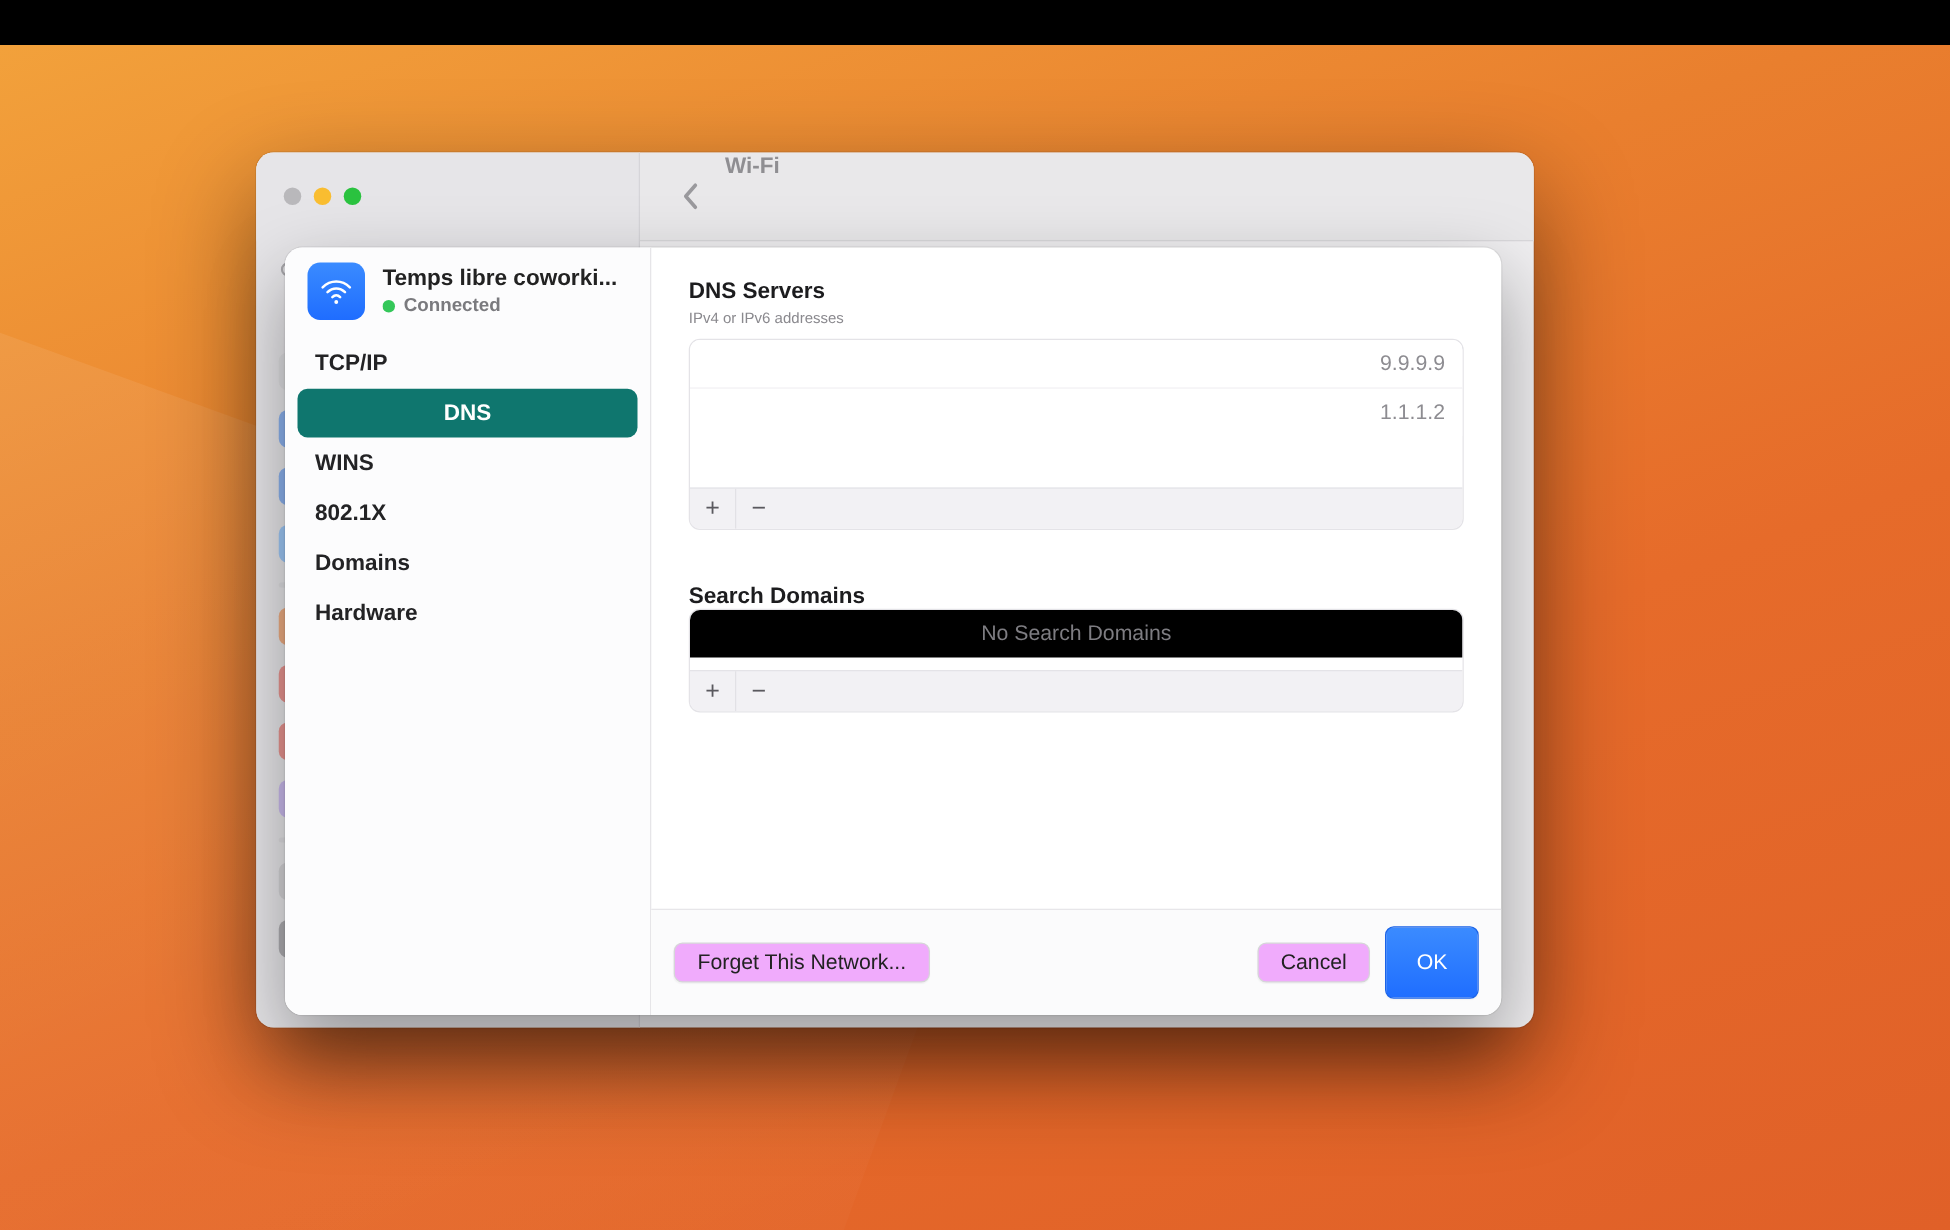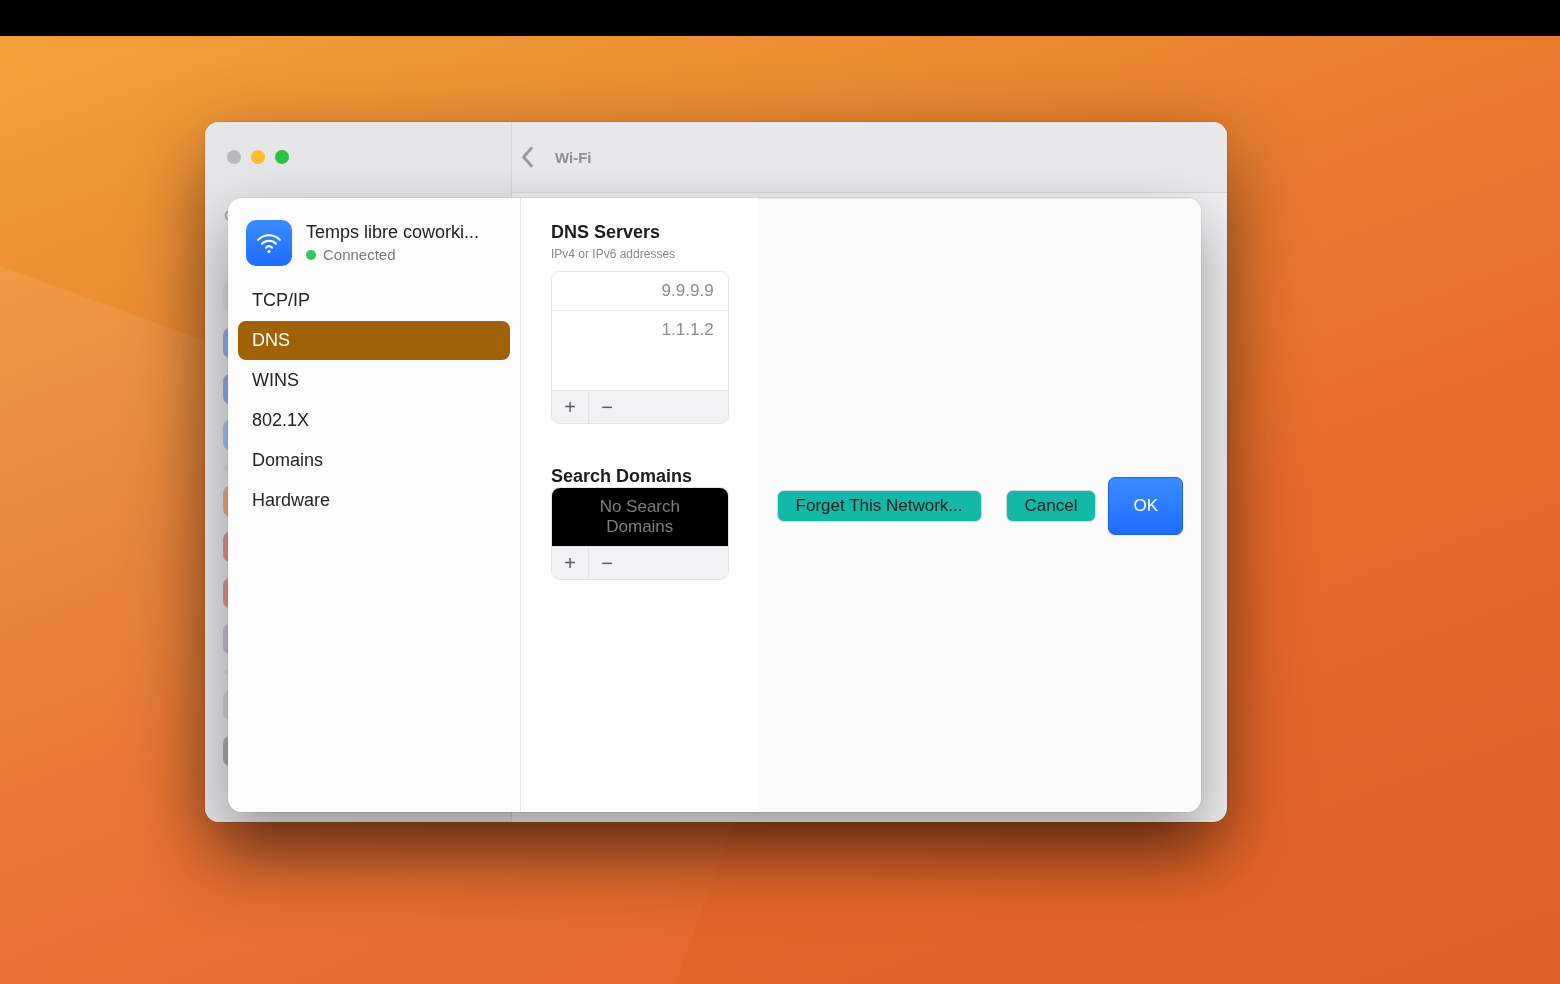--- a/index.html
+++ b/index.html
@@ -56,24 +56,24 @@
     display:flex; gap:10px; margin-left:22px;
     position:relative; z-index:2;
   }
   .tl { width:14px; height:14px; border-radius:50%; }
   .tl.red{background:#b9b8bb;}
   .tl.yellow{background:#f9bd30;}
   .tl.green{background:#2ac23f;}
 
   .bg-title-zone {
     position:absolute;
-    left:290px; top:0; height:70px;
-    display:flex; align-items:center;
+    left:315px; top:0; height:70px;
+    display:flex; 
     color:#8f8e92;
-    font-size:15px;
+    font-size:18px;
     font-weight:600;
   }
   .bg-back {
     width:26px;
     display:flex;align-items:center;justify-content:center;
     margin:0 14px 0 20px;
     color:#9a999d;
   }
   .bg-back svg{width:14px;height:22px;}
   .bg-title-text{color:#8f8e92;}
@@ -108,26 +108,27 @@
     background:#fff;
     border-radius:14px;
     box-shadow: 0 25px 60px rgba(0,0,0,0.35), 0 0 0 1px rgba(0,0,0,0.06);
     display:flex;
     overflow:hidden;
   }
   .m-sidebar{
     width:292px;
     border-right:1px solid #e6e5e8;
     background:#fcfcfd;
-    padding-top:20px;
+    padding-top:10px;
+    font-weight:bold;
   }
   .m-main{
     flex:1;
     display:flex;
-    flex-direction:row;
+    flex-direction:column;
     position:relative;
   }
 
   .net-header{
     display:flex;
     align-items:center;
     padding:2px 18px 14px 18px;
     gap:14px;
   }
   .net-icon{
@@ -145,22 +146,23 @@
   .tabs{padding:0 10px;}
   .tab{
     padding:9px 14px;
     font-size:18px;
     color:#232325;
     border-radius:8px;
     margin:1px 0;
     cursor:default;
   }
   .tab.selected{
-    background:#a16207;
+    background:#0f766e;
     color:#fff;
+    text-align:center;
   }
 
   .m-content{
     padding:24px 30px 10px 30px;
     flex:1;
     overflow:auto;
   }
   .section-title{
     font-size:18px;
     font-weight:700;
@@ -221,21 +223,21 @@
     background:#fbfbfc;
     padding:13px 18px;
     display:flex;
     align-items:center;
     gap:12px;
   }
   .btn{
     font-size:17px;
     padding:5px 18px;
     border-radius:7px;
-    background:#14b8a6;
+    background:#f0abfc;
     border:1px solid #d6d5d9;
     box-shadow:0 1px 1px rgba(0,0,0,0.04);
     color:#222;
     cursor:default;
   }
   .btn.primary{
     background:linear-gradient(180deg,#3b8bff,#1f6eff);
     border:1px solid #1a63e8;
     color:#fff;
     padding:18px 24px;

